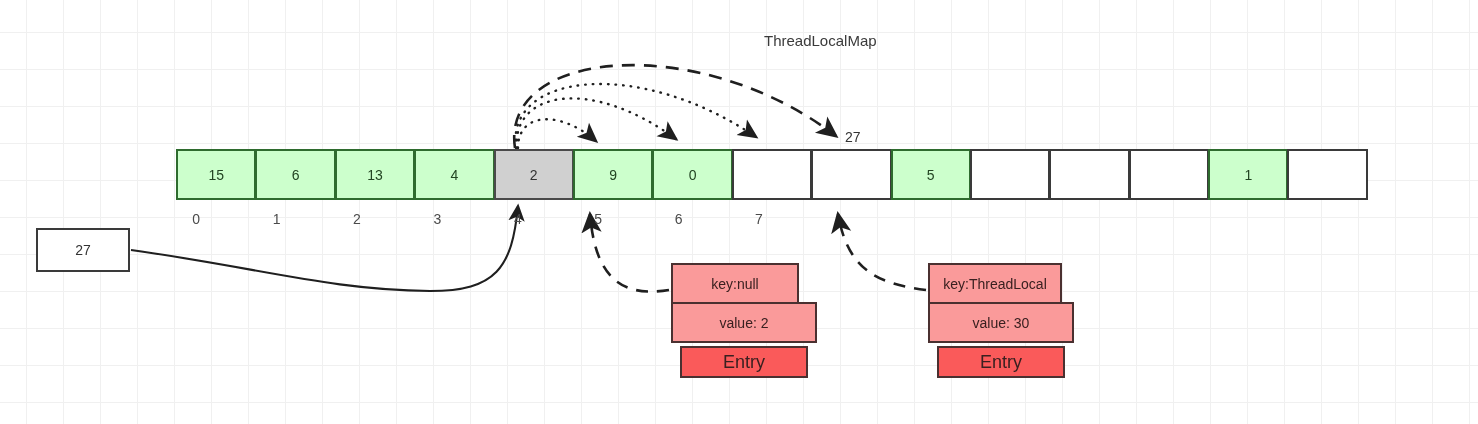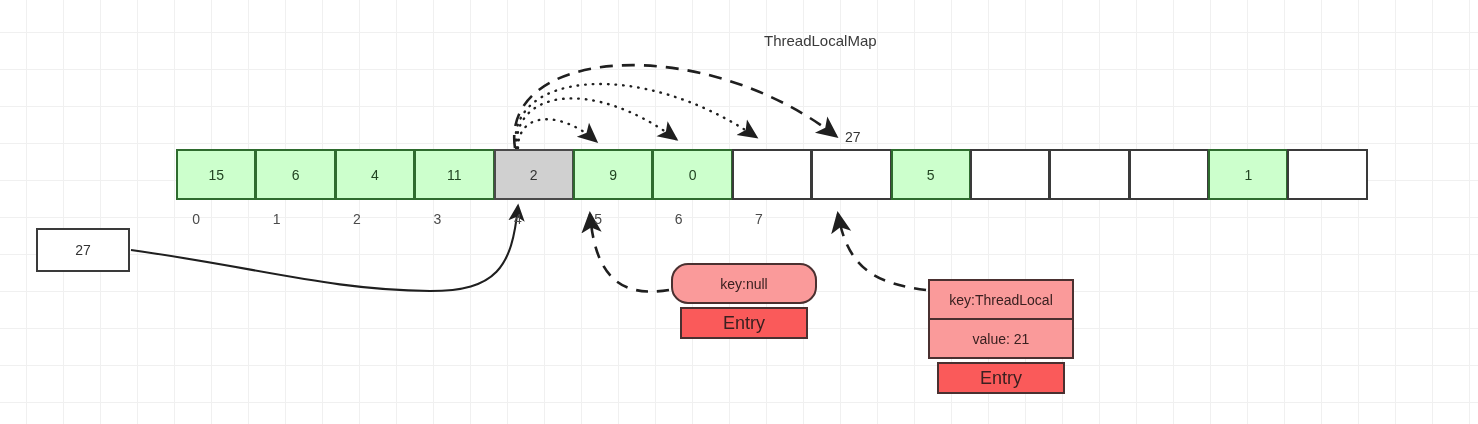--- a/index.html
+++ b/index.html
@@ -113,24 +113,24 @@
   </div>
 
   <div id="array">
       <div class="cell">
         <span>15</span>
       </div>
       <div class="cell">
         <span>6</span>
       </div>
       <div class="cell">
-        <span>4</span>
+        <span>13</span>
       </div>
       <div class="cell">
-        <span>11</span>
+        <span>4</span>
       </div>
       <div class="cell stale">
         <span>2</span>
       </div>
       <div class="cell">
         <span>9</span>
       </div>
       <div class="cell">
         <span>0</span>
       </div>
@@ -166,23 +166,24 @@
       <div class="idx" style="left: 316.8px;">2</div>
       <div class="idx" style="left: 397.2px;">3</div>
       <div class="idx" style="left: 477.6px;">4</div>
       <div class="idx" style="left: 558px;">5</div>
       <div class="idx" style="left: 638.4px;">6</div>
       <div class="idx" style="left: 718.8px;">7</div>
     </div>
 
   <div id="entries">
       <div class="entry" style="left: 671px; top: 263px;">
-        <div class="row" style="width: 146px; border-radius: 17px;">key:null</div>
+        <div class="row" style="width: 128px;">key:null</div>
+        <div class="row" style="width: 146px;">value: 2</div>
         <div class="tag" style="width: 128px; margin-left: 9px;">Entry</div>
       </div>
       <div class="entry" style="left: 928px; top: 263px;">
-        <div class="row" style="width: 146px; margin-top: 16px;">key:ThreadLocal</div>
-        <div class="row" style="width: 146px;">value: 21</div>
+        <div class="row" style="width: 134px;">key:ThreadLocal</div>
+        <div class="row" style="width: 146px;">value: 30</div>
         <div class="tag" style="width: 128px; margin-left: 9px;">Entry</div>
       </div>
     </div>
 
 </div>
 
 </body></html>

